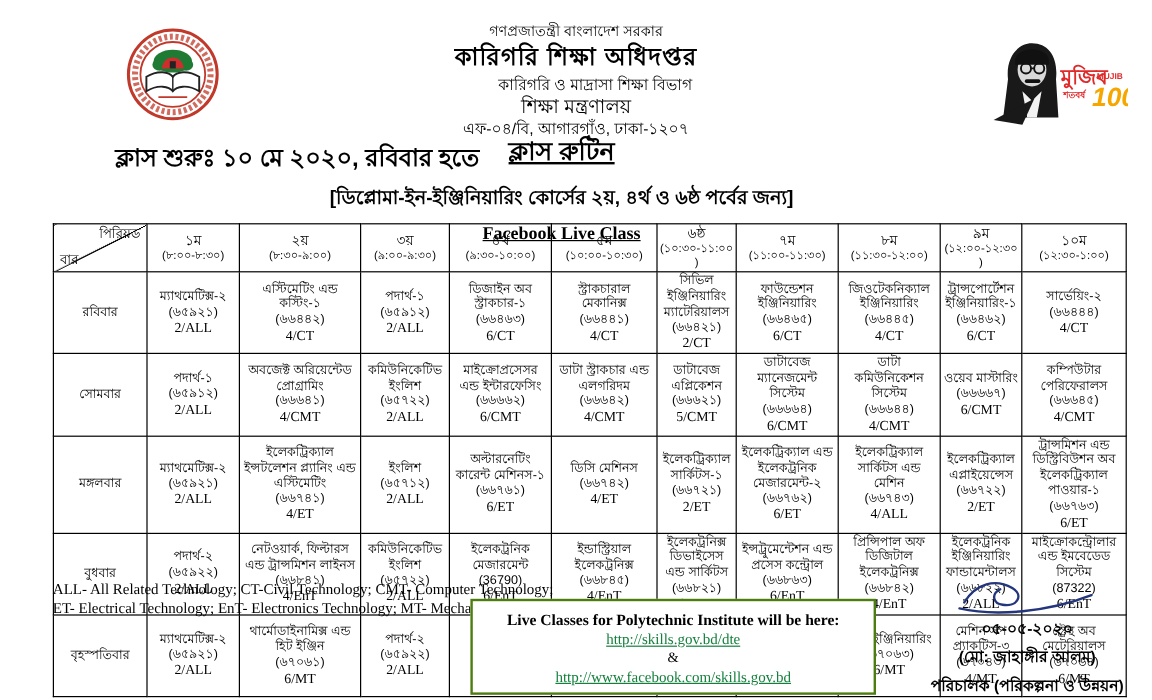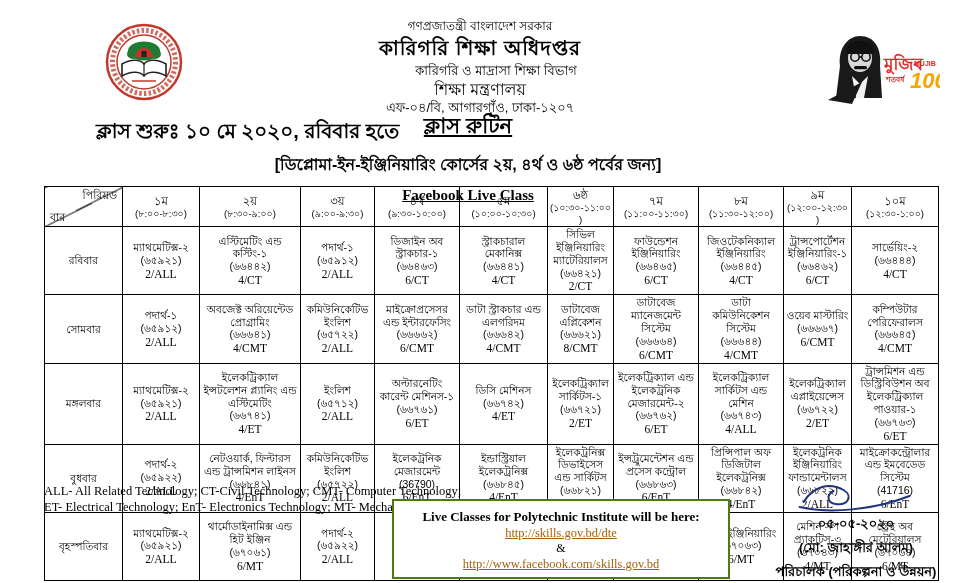--- a/index.html
+++ b/index.html
@@ -48,21 +48,21 @@
   .cls-group{font-family:"Liberation Serif","DejaVu Serif",serif;font-size:11.5px;}
   tr.hrow{height:30px;}
   tr.r0{height:47px;} tr.r1{height:48px;} tr.r2{height:58px;} tr.r3{height:57px;} tr.r4{height:53px;}
 
   
   .legend{position:absolute;left:44px;top:483px;font-size:12.5px;line-height:1.3;
     font-family:"Liberation Serif","DejaVu Serif",serif;}
   .live-box{position:absolute;left:392px;top:499px;width:326px;border:2px solid #4d7c0f;
     text-align:center;padding:8px 4px 5px;background:#fff;}
   .live-head{font-family:"Liberation Serif","DejaVu Serif",serif;font-weight:bold;font-size:13px;}
-  .live-link{display:block;color:#a16207;font-family:"Liberation Serif","DejaVu Serif",serif;
+  .live-link{display:block;color:#15803d;font-family:"Liberation Serif","DejaVu Serif",serif;
     font-size:12.5px;text-decoration:underline;margin-top:1px;}
   .live-amp{font-family:"Liberation Serif","DejaVu Serif",serif;font-size:12px;color:#000;}
   .sig-block{position:absolute;left:856px;top:480px;transform:translateX(-50%);
     text-align:center;white-space:nowrap;}
   .sig-svg{display:block;margin:0 auto;}
   .sig-date{font-size:13px;font-weight:bold;margin-top:2px;}
   .sig-name{font-size:13px;font-weight:bold;margin-top:3px;}
   .sig-desig{font-size:13px;font-weight:bold;margin-top:3px;}
 </style>
 </head>
@@ -254,21 +254,21 @@
           <div class="cls-group">6/CMT</div>
         </td>
         <td>
           <div class="cls-sub">ডাটা স্ট্রাকচার এন্ড এলগরিদম</div>
           <div class="cls-code">(৬৬৬৪২)</div>
           <div class="cls-group">4/CMT</div>
         </td>
         <td>
           <div class="cls-sub">ডাটাবেজ এপ্লিকেশন</div>
           <div class="cls-code">(৬৬৬২১)</div>
-          <div class="cls-group">8/CMT</div>
+          <div class="cls-group">5/CMT</div>
         </td>
         <td>
           <div class="cls-sub">ডাটাবেজ ম্যানেজমেন্ট সিস্টেম</div>
           <div class="cls-code">(৬৬৬৬৪)</div>
           <div class="cls-group">6/CMT</div>
         </td>
         <td>
           <div class="cls-sub">ডাটা কমিউনিকেশন সিস্টেম</div>
           <div class="cls-code">(৬৬৬৪৪)</div>
           <div class="cls-group">4/CMT</div>
@@ -379,21 +379,21 @@
           <div class="cls-code">(৬৬৮৪২)</div>
           <div class="cls-group">4/EnT</div>
         </td>
         <td>
           <div class="cls-sub">ইলেকট্রনিক ইঞ্জিনিয়ারিং ফান্ডামেন্টালস</div>
           <div class="cls-code">(৬৬৮২২)</div>
           <div class="cls-group">2/ALL</div>
         </td>
         <td>
           <div class="cls-sub">মাইক্রোকন্ট্রোলার এন্ড ইমবেডেড সিস্টেম</div>
-          <div class="cls-code">(41716)</div>
+          <div class="cls-code">(87322)</div>
           <div class="cls-group">6/EnT</div>
         </td>
       </tr>
       <tr class="r4">
         <td class="day-cell">বৃহস্পতিবার</td>
         <td>
           <div class="cls-sub">ম্যাথমেটিক্স-২</div>
           <div class="cls-code">(৬৫৯২১)</div>
           <div class="cls-group">2/ALL</div>
         </td>

